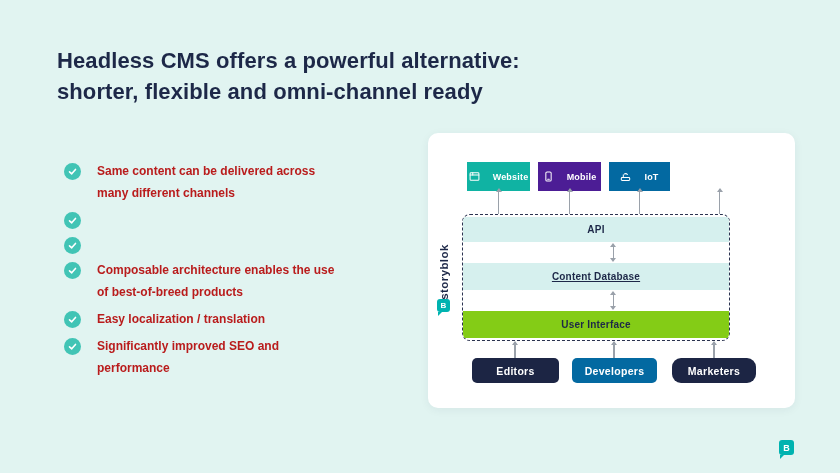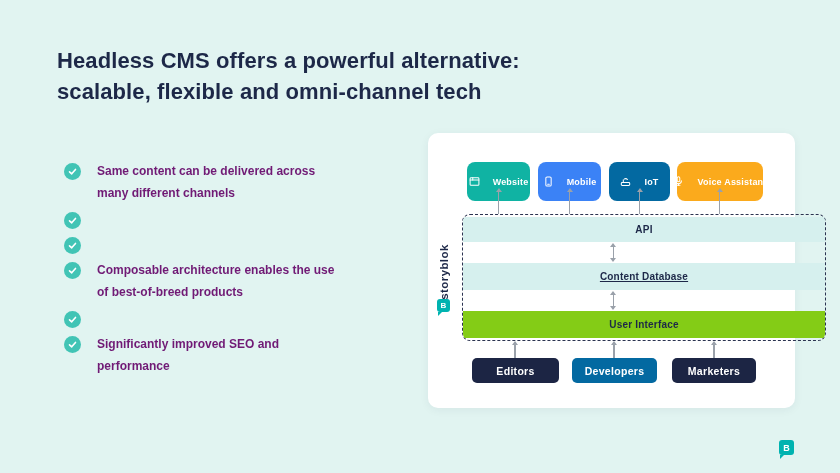--- a/index.html
+++ b/index.html
@@ -21,32 +21,32 @@
   }
 
   
   .bullets { position:absolute; left:64px; top:160px; width:310px; list-style:none; }
   .bullets li { display:flex; align-items:flex-start; margin-bottom:5px; }
   .check {
     flex:0 0 17px; width:17px; height:17px; border-radius:50%;
     display:flex; align-items:center; justify-content:center;
     margin-top:3px; margin-right:16px;
   }
-  .btxt { font-size:12px; line-height:22px; font-weight:700; color:#701a75; max-width:252px; }
+  .btxt { font-size:12px; line-height:22px; font-weight:700; color:#b91c1c; max-width:252px; }
 
   
   .card {
     position:absolute; left:428px; top:133px; width:367px; height:275px;
     background:#ffffff; border-radius:10px;
     box-shadow:0 2px 10px rgba(27,36,63,0.06);
   }
 
   
   .channel {
-    position:absolute; top:29px; height:39px; border-radius:8px;
+    position:absolute; top:29px; height:29px; border-radius:0;
     display:flex; align-items:center; justify-content:center; gap:13px;
     color:#fff;
   }
   .channel .lbl { font-size:9px; font-weight:700; letter-spacing:0.2px; white-space:nowrap; }
   .channel svg { display:block; }
   .ch-0 { left:39px;  width:63px; }
   .ch-1 { left:110px; width:63px; }
   .ch-2 { left:181px; width:61px; }
   .ch-3 { left:249px; width:86px; }
 
@@ -63,21 +63,21 @@
     border-top:4.5px solid #9aa1aa;
   }
   .a-ch { top:56px; height:25px; }
   .a-ch0 { left:69.75px; }  .a-ch1 { left:140.75px; }
   .a-ch2 { left:210.75px; } .a-ch3 { left:290.75px; }
   .a-role { top:209px; height:16px; }
   .a-r0 { left:86.25px; } .a-r1 { left:185.25px; } .a-r2 { left:285.25px; }
 
   
   .platform {
-    position:absolute; left:34px; top:81px; width:364px; height:127px;
+    position:absolute; left:34px; top:81px; width:268px; height:127px;
     border:1.6px dashed #2b3350; border-radius:8px;
   }
   .layers { position:absolute; inset:0; border-radius:6px; overflow:hidden; }
   .layer {
     position:absolute; left:0; right:0;
     display:flex; align-items:center; justify-content:center;
     font-size:10px; font-weight:700; color:#1d2848; letter-spacing:0.2px;
   }
   .layer-0 { top:2px;  height:25px; }
   .layer-1 { top:48px; height:27px;text-decoration:underline; }
@@ -113,21 +113,21 @@
     border-top:4px solid #00b3b0; border-right:4.5px solid transparent;
   }
   .sb-card { left:9px; top:166px; width:13px; height:13px; font-size:8px; }
   .sb-page { left:779px; top:440px; width:15px; height:15px; font-size:9px; }
 </style>
 </head>
 <body>
 
 <div class="slide">
 
-  <h1 class="title"><span>Headless CMS offers a powerful alternative:</span><br><span>scalable, flexible and omni-channel tech</span></h1>
+  <h1 class="title"><span>Headless CMS offers a powerful alternative:</span><br><span>shorter, flexible and omni-channel ready</span></h1>
 
   <ul class="bullets">
     <li>
       <span class="check" style="background-color: rgb(65, 196, 181);">
           <svg width="11" height="11" viewBox="0 0 14 14">
             <polyline points="3.2,7.4 6,10 10.8,4.4" fill="none" stroke="#ffffff" stroke-width="2" stroke-linecap="round" stroke-linejoin="round"></polyline>
           </svg>
         </span>
       <span class="btxt">Same content can be delivered across many different channels</span>
     </li>
@@ -152,20 +152,21 @@
           </svg>
         </span>
       <span class="btxt">Composable architecture enables the use of best-of-breed products</span>
     </li>
     <li>
       <span class="check" style="background-color: rgb(65, 196, 181);">
           <svg width="11" height="11" viewBox="0 0 14 14">
             <polyline points="3.2,7.4 6,10 10.8,4.4" fill="none" stroke="#ffffff" stroke-width="2" stroke-linecap="round" stroke-linejoin="round"></polyline>
           </svg>
         </span>
+      <span class="btxt">Easy localization / translation</span>
     </li>
     <li>
       <span class="check" style="background-color: rgb(65, 196, 181);">
           <svg width="11" height="11" viewBox="0 0 14 14">
             <polyline points="3.2,7.4 6,10 10.8,4.4" fill="none" stroke="#ffffff" stroke-width="2" stroke-linecap="round" stroke-linejoin="round"></polyline>
           </svg>
         </span>
       <span class="btxt">Significantly improved SEO and performance</span>
     </li>
   </ul>
@@ -175,49 +176,38 @@
     <div class="channel ch-0" style="background-color: rgb(16, 179, 163);">
       <span>
           <svg width="11" height="11" viewBox="0 0 12 12" fill="none" stroke="#ffffff" stroke-width="1.1" stroke-linecap="round">
             <rect x="1.2" y="1.8" width="9.6" height="8.4" rx="1"></rect>
             <line x1="1.2" y1="4.4" x2="10.8" y2="4.4"></line>
             <line x1="4.1" y1="1.8" x2="4.1" y2="4.4"></line>
           </svg>
         </span>
       <span class="lbl">Website</span>
     </div>
-    <div class="channel ch-1" style="background-color: #3b82f6; text-align: right;">
+    <div class="channel ch-1" style="background-color: #4c1d95; text-align: right;">
       <span>
           <svg width="11" height="11" viewBox="0 0 12 12" fill="none" stroke="#ffffff" stroke-width="1.1" stroke-linecap="round">
             <rect x="3.1" y="1" width="5.8" height="10" rx="1.3"></rect>
             <line x1="5.1" y1="9" x2="6.9" y2="9"></line>
           </svg>
         </span>
       <span class="lbl">Mobile</span>
     </div>
     <div class="channel ch-2" style="background-color: #0369a1;">
       <span>
           <svg width="11" height="11" viewBox="0 0 12 12" fill="none" stroke="#ffffff" stroke-width="1.1" stroke-linecap="round">
             <rect x="1.4" y="7.2" width="9.2" height="3.2" rx="1"></rect>
             <line x1="3.6" y1="7.2" x2="3.6" y2="4"></line>
             <path d="M4.8,3.2 a3,3 0 0 1 3.4,0.6"></path>
           </svg>
         </span>
       <span class="lbl">IoT</span>
-    </div>
-    <div class="channel ch-3" style="background-color: rgb(251, 170, 28);">
-      <span>
-          <svg width="11" height="11" viewBox="0 0 12 12" fill="none" stroke="#ffffff" stroke-width="1.1" stroke-linecap="round">
-            <rect x="4.6" y="0.8" width="2.8" height="5.6" rx="1.4"></rect>
-            <path d="M2.8,5.2 a3.2,3.2 0 0 0 6.4,0"></path>
-            <line x1="6" y1="8.4" x2="6" y2="10.2"></line>
-            <line x1="4.4" y1="10.2" x2="7.6" y2="10.2"></line>
-          </svg>
-        </span>
-      <span class="lbl">Voice Assistant</span>
     </div>
 
     <div class="arrow a-ch a-ch0"></div>
     <div class="arrow a-ch a-ch1"></div>
     <div class="arrow a-ch a-ch2"></div>
     <div class="arrow a-ch a-ch3"></div>
 
     <div class="platform">
       <div class="layers">
         <div class="layer layer-0" style="background-color: rgb(214, 240, 238);">
@@ -237,21 +227,21 @@
     <div class="arrow a-role a-r0"></div>
     <div class="arrow a-role a-r1"></div>
     <div class="arrow a-role a-r2"></div>
 
     <div class="role role-0" style="background-color: rgb(28, 37, 68);">
         <span>Editors</span>
       </div>
     <div class="role role-1" style="background-color: #0369a1;">
         <span>Developers</span>
       </div>
-    <div class="role role-2" style="background-color: rgb(28, 37, 68);">
+    <div class="role role-2" style="background-color: rgb(28, 37, 68); border-radius: 9px;">
         <span>Marketers</span>
       </div>
 
     <div class="brand-vert">
         <span>storyblok</span>
       </div>
     <div class="sb-mark sb-card" style="background-color: rgb(0, 179, 176);">
         <span>B</span>
       </div>
   </div>

